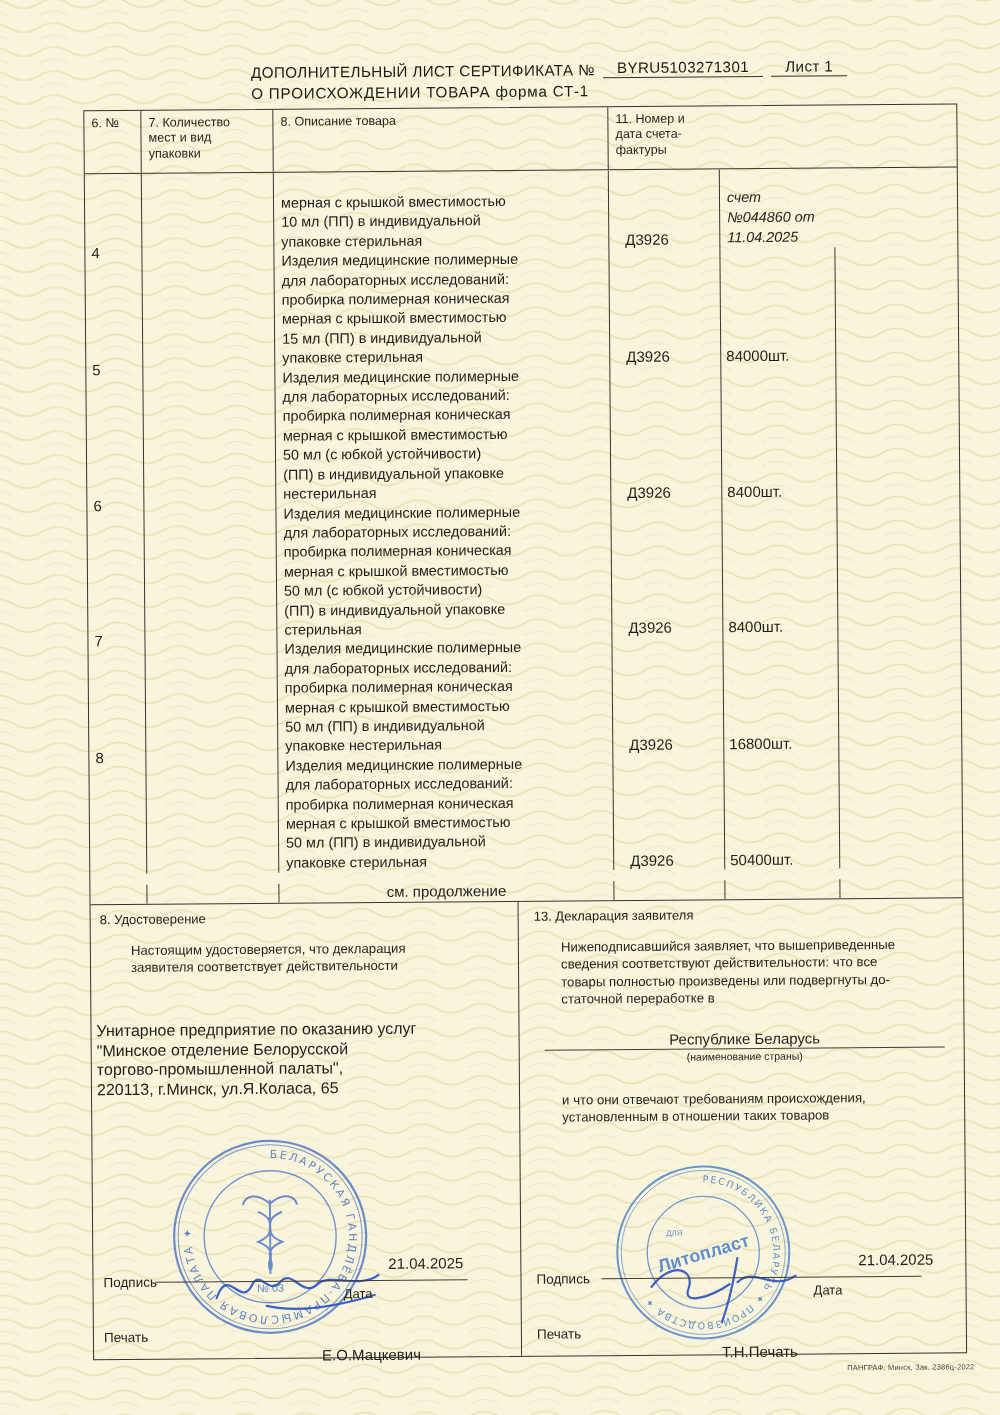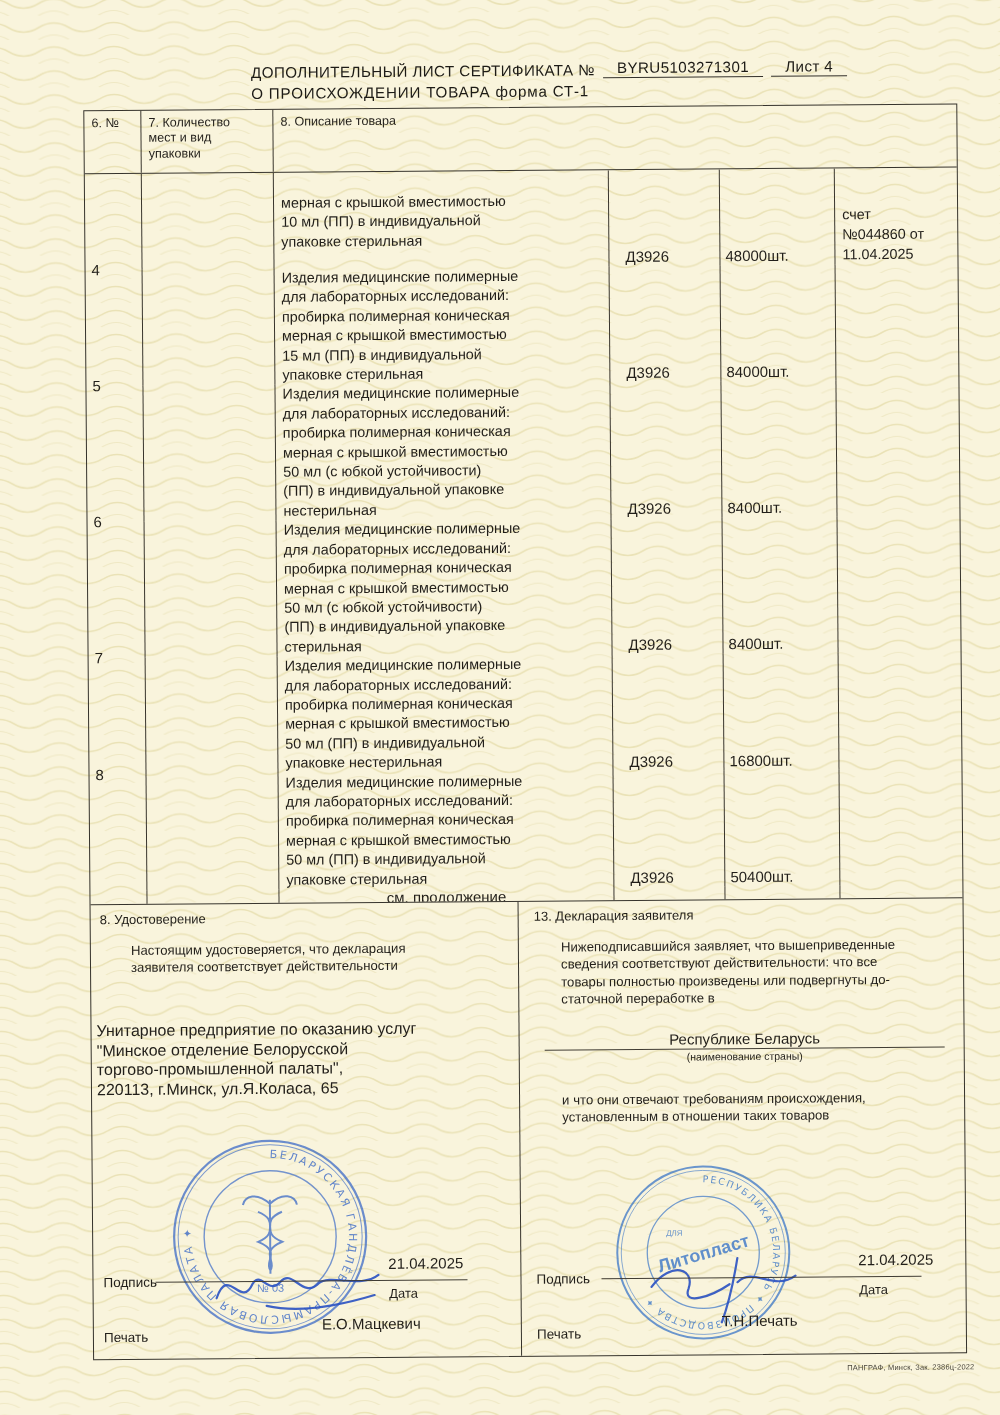--- a/index.html
+++ b/index.html
@@ -33,21 +33,21 @@
   .thead { border-bottom:1.4px solid #36332c; height:63px; font-size:12.6px; line-height:15.4px; }
   .thead .cell { padding:5px 4px 2px 7px; }
 
   .tbody { height:730px; display:flex; flex-direction:column; overflow:hidden; }
   .seg > .cell { display:flex; }
   .pre { white-space:pre-line; }
   .c-num  { align-items:flex-end; padding:0 2px 0 6px; font-size:15px; }
   .c-num span { transform:translateY(48%); }
   .c-desc { display:block !important; padding-left:7px; font-size:14.4px; line-height:19.4px; }
   .seg0 .c-desc { padding-top:21px; }
-  .seg0 .c-inv  { padding-top:36px; }
+  .seg0 .c-inv  { padding-top:18px;font-style:italic; }
   .c-crit { align-items:flex-end; padding:0 0 1px 16px; font-size:15px; }
   .c-qty  { align-items:flex-end; padding:0 0 1px 5px; font-size:15px; }
   .c-inv  { display:block !important; padding-left:7px; padding-right:4px; font-size:14.4px; line-height:20px; }
   .cont-row { margin-top:auto; }
   .cont-row .cell { border-right:1.3px solid #3a362e; }
   .cont-row .cell:last-child { border-right:none; }
   .c-cont { display:block !important; text-align:center; font-size:15px; padding-bottom:2px; }
 
   
   .bottom { display:grid; grid-template-columns:427px 1fr; border-top:1.4px solid #36332c; height:455px; }
@@ -56,22 +56,22 @@
   .sec-head { position:absolute; left:9px; top:7px; font-size:13px; }
   .half.right .sec-head { left:15px; }
   .stmt { position:absolute; white-space:pre-line; line-height:17.4px; }
   .authority { position:absolute; left:5px; top:116px; width:418px; font-size:16px; line-height:19.6px; white-space:pre-line; }
   .country-block { position:absolute; left:25px; top:130px; width:400px; text-align:center; }
   .country { font-size:15px; border-bottom:1.3px solid #403c33; padding-bottom:1px; }
   .country-cap { font-size:10.5px; margin-top:1px; }
   .sig-line { position:absolute; top:377px; border-top:1.3px solid #403c33; }
   .lab { position:absolute; font-size:13.5px; }
   .date-txt { position:absolute; top:352px; width:120px; text-align:right; font-size:15px; }
-  .date-lab { position:absolute; top:383px; width:120px; text-align:center; font-size:13px; }
-  .name-txt { position:absolute; top:412px; font-size:15px; }
+  .date-lab { position:absolute; top:383px; width:120px; text-align:left; font-size:13px; }
+  .name-txt { position:absolute; top:443px; font-size:15px; }
   .stampbox { position:absolute; opacity:.88; }
   .signature { position:absolute; }
 
   .footer-print { position:absolute; left:842px; top:1366px; font-size:7.5px; color:#4a463c; letter-spacing:.2px; }
 </style>
 </head>
 <body>
 
 <div class="paper">
   <svg class="gui" width="1032" height="1440" aria-hidden="true">
@@ -84,50 +84,50 @@
     <rect width="100%" height="100%" fill="#f9f4dc"></rect>
     <rect width="100%" height="100%" fill="url(#waves)"></rect>
   </svg>
 
   <div class="inner">
 
     <div class="doc-header">
       <div class="h1row">
         <span>ДОПОЛНИТЕЛЬНЫЙ ЛИСТ СЕРТИФИКАТА №</span>
         <span class="blank">BYRU5103271301</span>
-        <span class="blank">Лист 4</span>
+        <span class="blank">Лист 1</span>
       </div>
       <div class="h2row">О ПРОИСХОЖДЕНИИ ТОВАРА форма СТ-1</div>
     </div>
 
     <div class="form">
 
       <div class="grid6 thead">
         <div class="cell pre">6. №</div>
         <div class="cell pre">7. Количество
 мест и вид
 упаковки</div>
         <div class="cell pre">8. Описание товара</div>
+        <div class="cell pre">11. Номер и
+дата счета-
+фактуры</div>
       </div>
 
       <div class="tbody">
 
         <div class="grid6 seg seg0">
           <div class="cell c-num">
               <span>4</span>
             </div>
           <div class="cell c-pack"></div>
           <div class="cell c-desc pre">мерная с крышкой вместимостью
 10 мл (ПП) в индивидуальной
 упаковке стерильная</div>
           <div class="cell c-crit">
               <span>Д3926</span>
-            </div>
-          <div class="cell c-qty">
-              <span>48000шт.</span>
             </div>
           <div class="cell c-inv pre">счет
 №044860 от
 11.04.2025</div>
         </div>
 
         <div class="grid6 seg">
           <div class="cell c-num">
               <span>5</span>
             </div>

